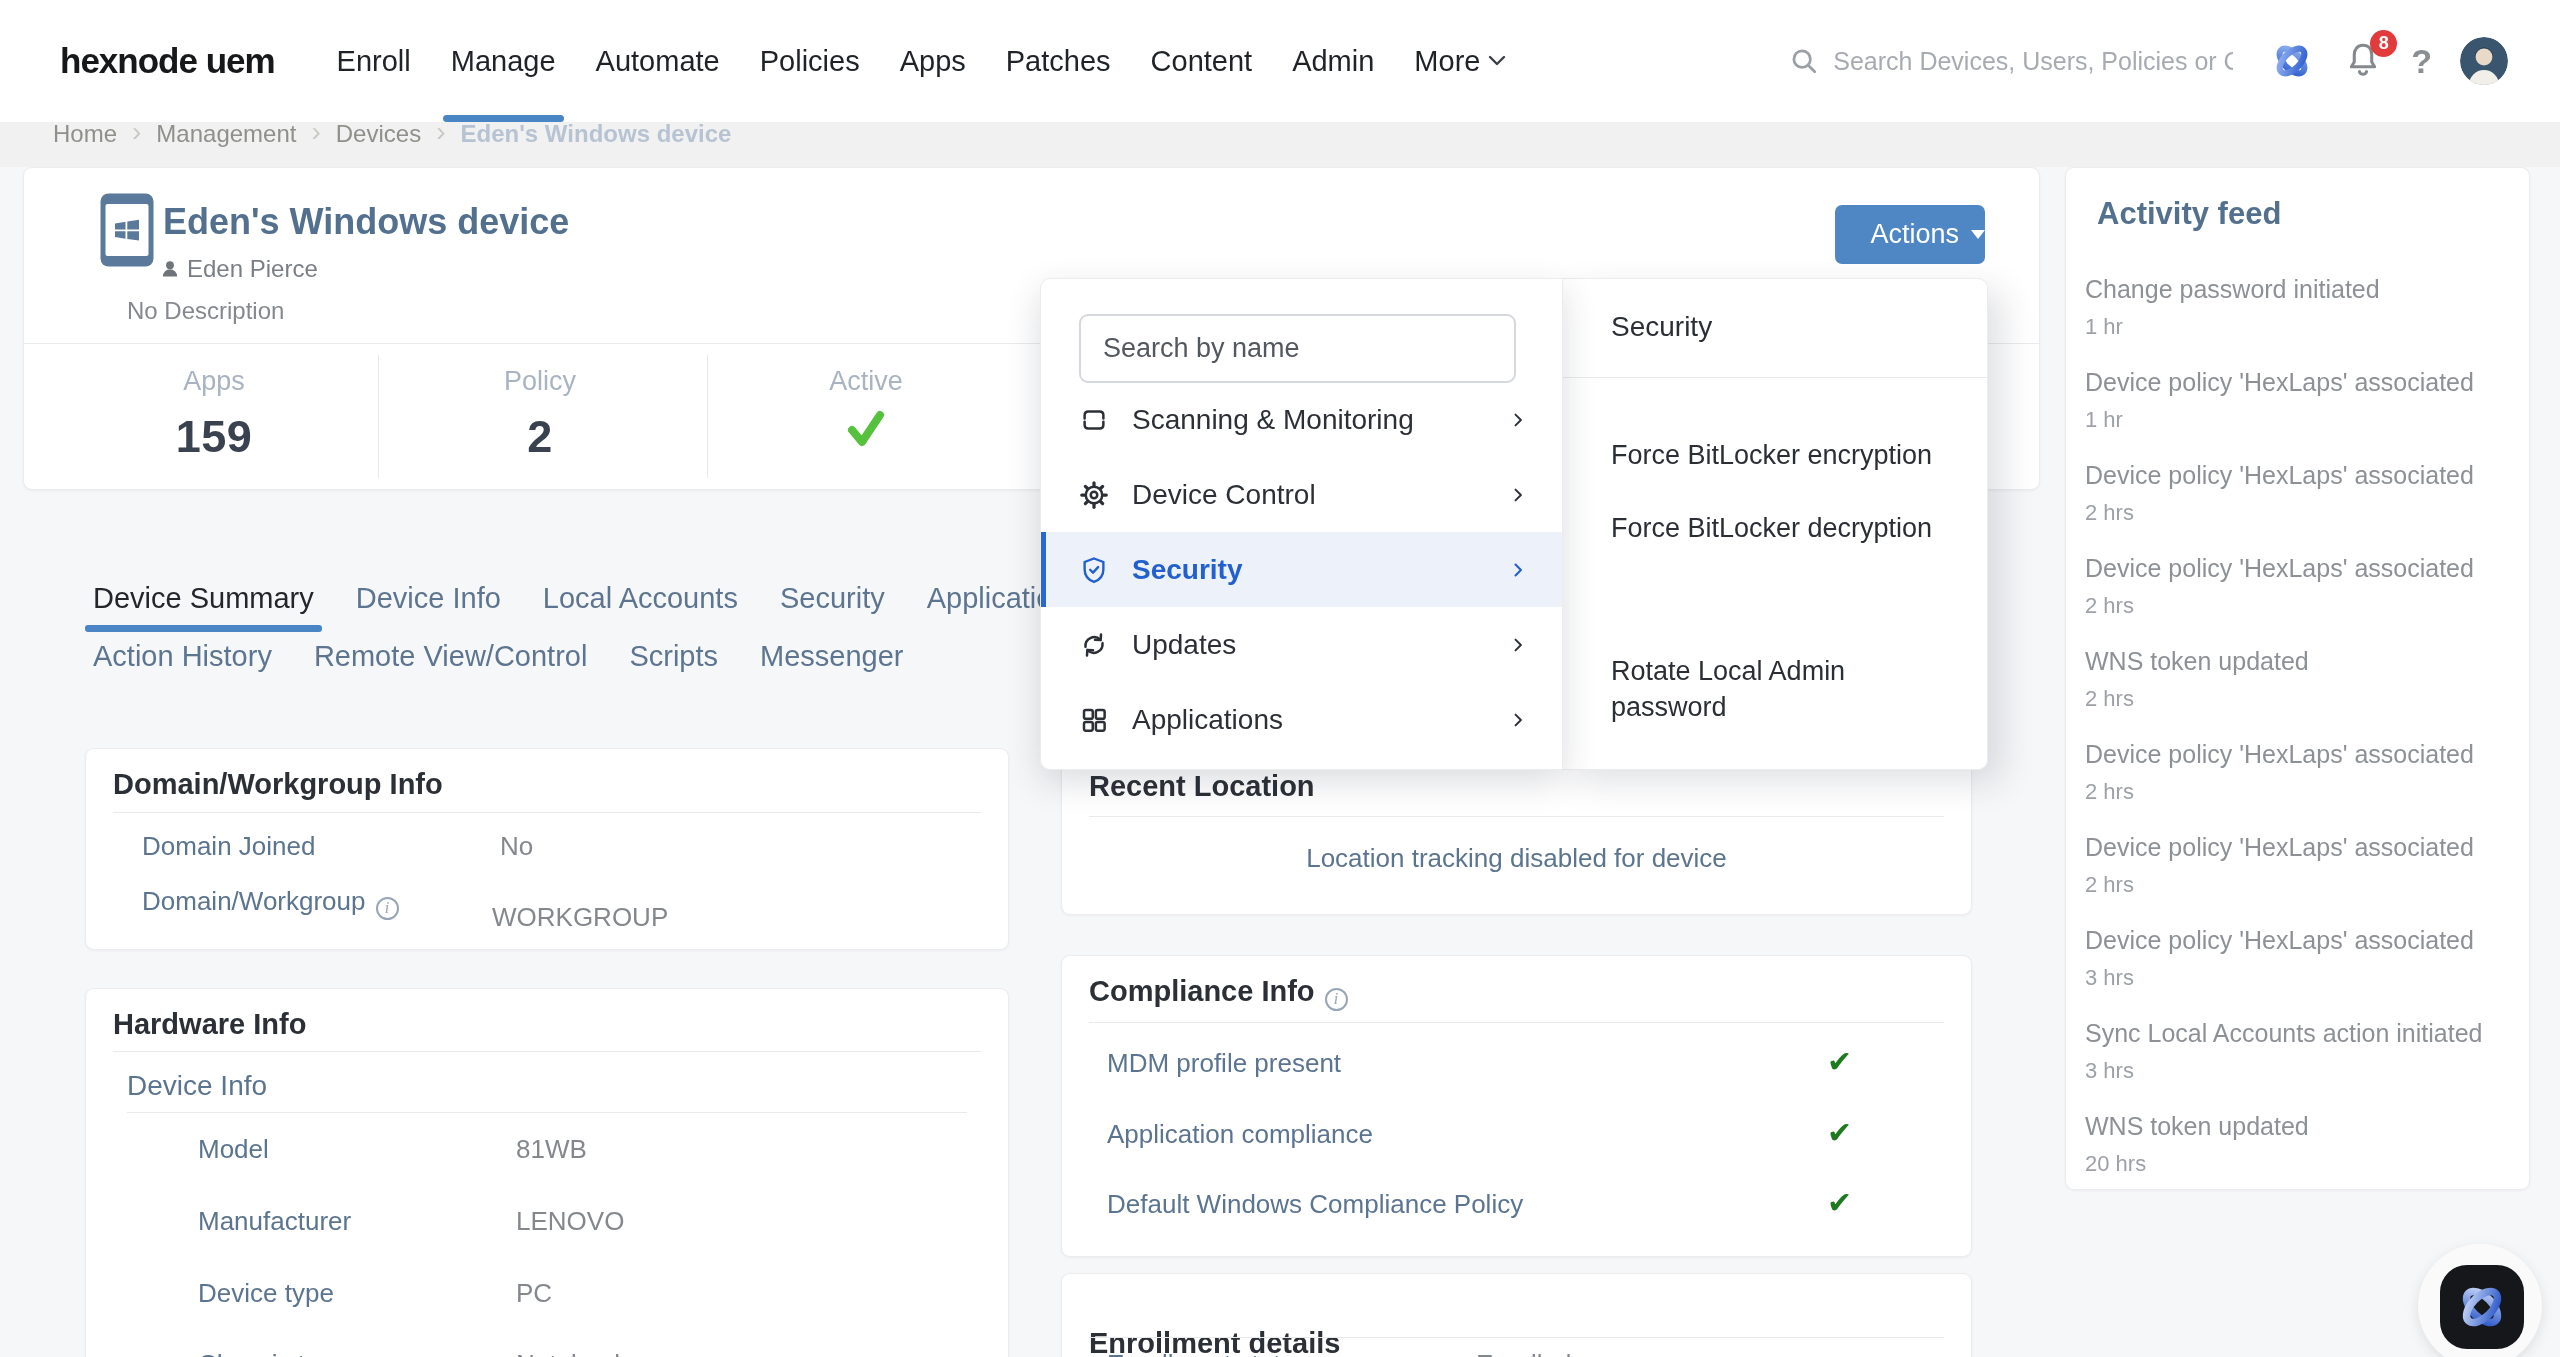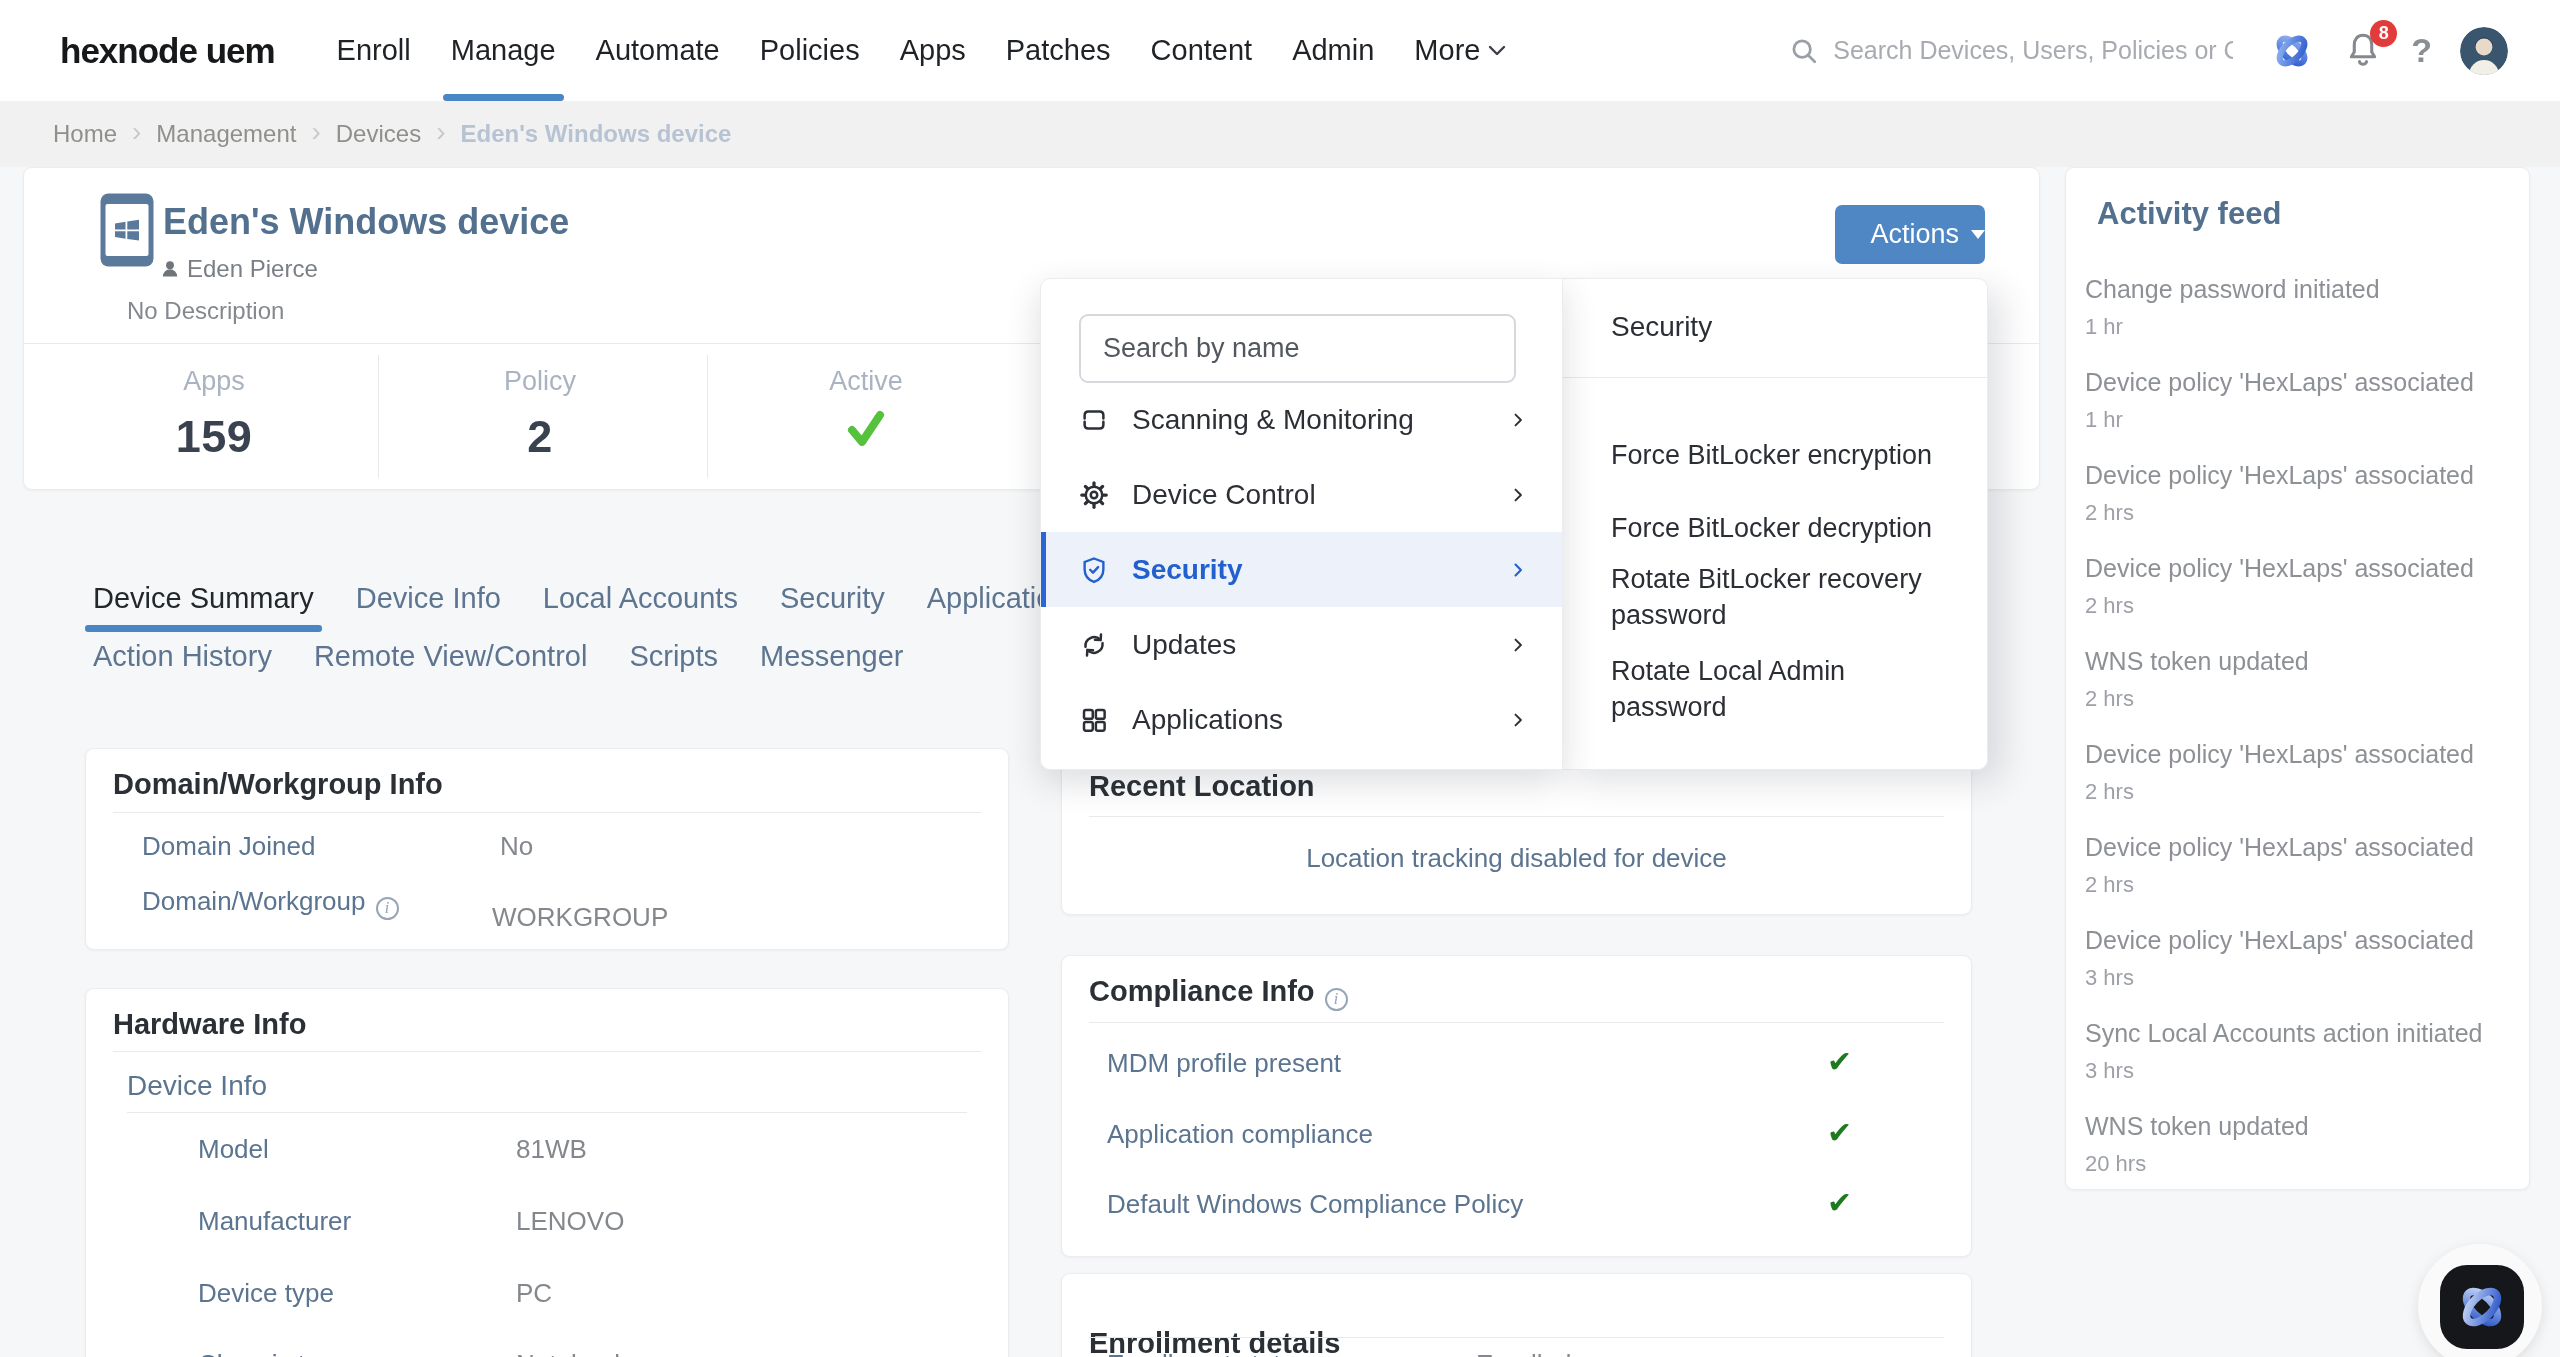--- a/index.html
+++ b/index.html
@@ -2,21 +2,21 @@
 <html><head>
 <meta charset="utf-8">
 <style>
   * { margin:0; padding:0; box-sizing:border-box; }
   html,body { background:#e9eaec; }
   body { font-family:"Liberation Sans", sans-serif; }
   .page { position:relative; width:2560px; height:1357px; background:#f6f7f8; overflow:hidden; margin:0 auto; }
   .abs { position:absolute; }
 
   
-  .topnav { position:absolute; left:0; top:0; width:2560px; height:101px; background:#ffffff; display:flex; align-items:center; padding:0 52px 0 60px; z-index:5; }
+  .topnav { position:absolute; left:0; top:0; width:2560px; height:122px; background:#ffffff; display:flex; align-items:center; padding:0 52px 0 60px; z-index:5; }
   .logo { font-size:35px; font-weight:800; letter-spacing:-1px; color:#17181a; margin-right:62px; white-space:nowrap; }
   .mainnav { display:flex; align-items:stretch; height:100%; gap:40px; }
   .nav-item { position:relative; display:flex; align-items:center; gap:8px; font-size:29px; color:#1f2227; cursor:pointer; white-space:nowrap; }
   .nav-underline { position:absolute; left:-8px; right:-8px; bottom:0; height:7px; background:#4a86c5; border-radius:4px; }
   .nav-search { margin-left:auto; display:flex; align-items:center; gap:14px; width:470px; }
   .nav-search input { border:none; outline:none; font-size:25px; color:#4b4f55; width:400px; font-family:"Liberation Sans",sans-serif; background:transparent; }
   .nav-search input::placeholder { color:#a7abb1; }
   .nav-icons { display:flex; align-items:center; gap:28px; margin-left:10px; }
   .bell-wrap { position:relative; display:inline-flex; }
   .badge { position:absolute; top:-10px; right:-14px; min-width:27px; height:27px; background:#e23b3b; color:#fff; border-radius:14px; font-size:18px; font-weight:700; display:flex; align-items:center; justify-content:center; padding:0 6px; }
@@ -412,21 +412,20 @@
           </svg>
       </span>
     </div>
   </div>
 
   <div class="submenu-panel">
     <div class="submenu-title">Security</div>
     <div class="hr" style="left:0; top:98px; width:424px;"></div>
     <div class="submenu-item" style="top:436px; top:158px;">Force BitLocker encryption</div>
     <div class="submenu-item" style="top:231px;">Force BitLocker decryption</div>
-    <div class="submenu-item" style="top:282px;">Rotate BitLocker recovery password</div>
     <div class="submenu-item" style="top:374px;">Rotate Local Admin password</div>
   </div>
 
   <div class="chat-halo"></div>
   <div class="chat-btn">
     <span style="display:inline-flex">
       <svg width="56" height="56" viewBox="0 0 48 48">
         <defs>
             <linearGradient id="kg2" x1="0" y1="0" x2="1" y2="1">
               <stop offset="0" stop-color="#c3d4f7"></stop>

